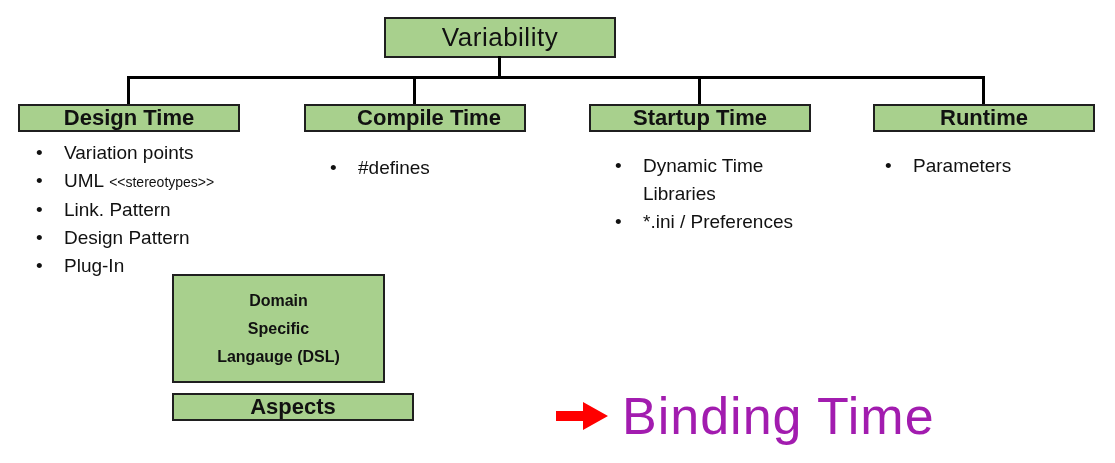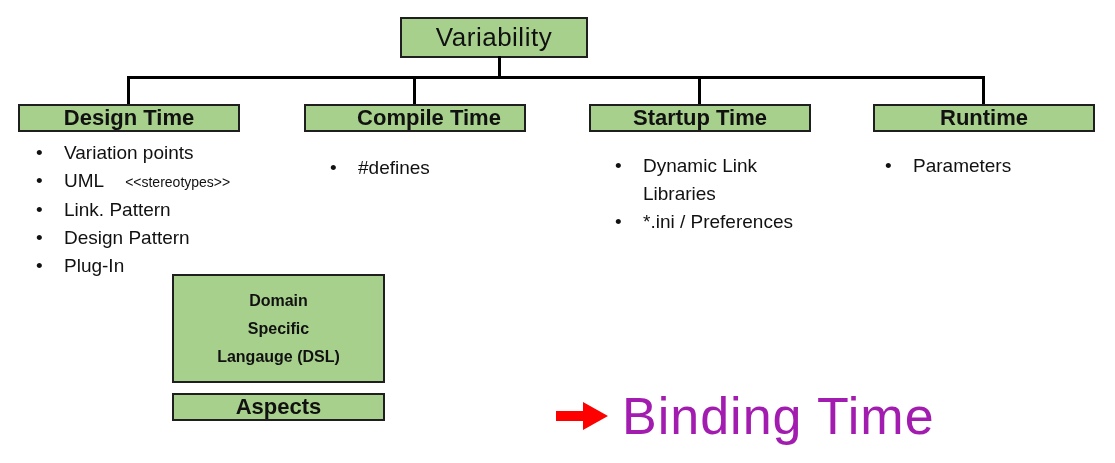--- a/index.html
+++ b/index.html
@@ -16,21 +16,21 @@
     position: absolute;
     background: #A8D08D;
     border: 2px solid #1F1F1F;
     box-sizing: border-box;
     display: flex;
     align-items: center;
     justify-content: center;
     text-align: center;
   }
   .root-box {
-    left: 400px; top: 17px; width: 188px; height: 41px;
+    left: 384px; top: 17px; width: 232px; height: 41px;
     font-size: 26px; letter-spacing: 0.5px;
   }
   .branch-box {
     top: 104px; width: 222px; height: 28px;
     font-weight: bold; font-size: 22px;
   }
   #box-design  { left: 18px; }
   #box-compile { left: 304px; padding-left: 28px; }
   #box-startup { left: 589px; }
   #box-runtime { left: 873px; }
@@ -58,29 +58,29 @@
   .blist li::before {
     content: "\2022";
     position: absolute;
     left: 8px;
     top: 0;
   }
   #list-design  { left: 28px;  top: 139px; width: 252px; }
   #list-compile { left: 322px; top: 154px; width: 230px; }
   #list-startup { left: 607px; top: 152px; width: 198px; }
   #list-runtime { left: 877px; top: 152px; width: 220px; }
-  .small { font-size: 14px; margin-left: 21px; }
+  .small { font-size: 14px; margin-left: 5px; }
 
   .dsl-box {
     left: 172px; top: 274px; width: 213px; height: 109px;
     font-weight: bold; font-size: 16px; line-height: 28px;
   }
   .prelines { white-space: pre-line; }
   .aspects-box {
-    left: 172px; top: 393px; width: 213px; height: 28px;
+    left: 172px; top: 393px; width: 242px; height: 28px;
     font-weight: bold; font-size: 22px;
   }
 
   .binding {
     position: absolute;
     left: 556px; top: 386px; height: 60px;
     display: flex;
     align-items: center;
     color: #a21caf;
   }
@@ -140,21 +140,21 @@
   </ul>
 
   <ul class="blist" id="list-compile">
     <li>
       <span>#defines</span>
     </li>
   </ul>
 
   <ul class="blist" id="list-startup">
     <li>
-      <span>Dynamic Link Libraries</span>
+      <span>Dynamic Time Libraries</span>
     </li>
     <li>
       <span>*.ini / Preferences</span>
     </li>
   </ul>
 
   <ul class="blist" id="list-runtime">
     <li>
       <span>Parameters</span>
     </li>

